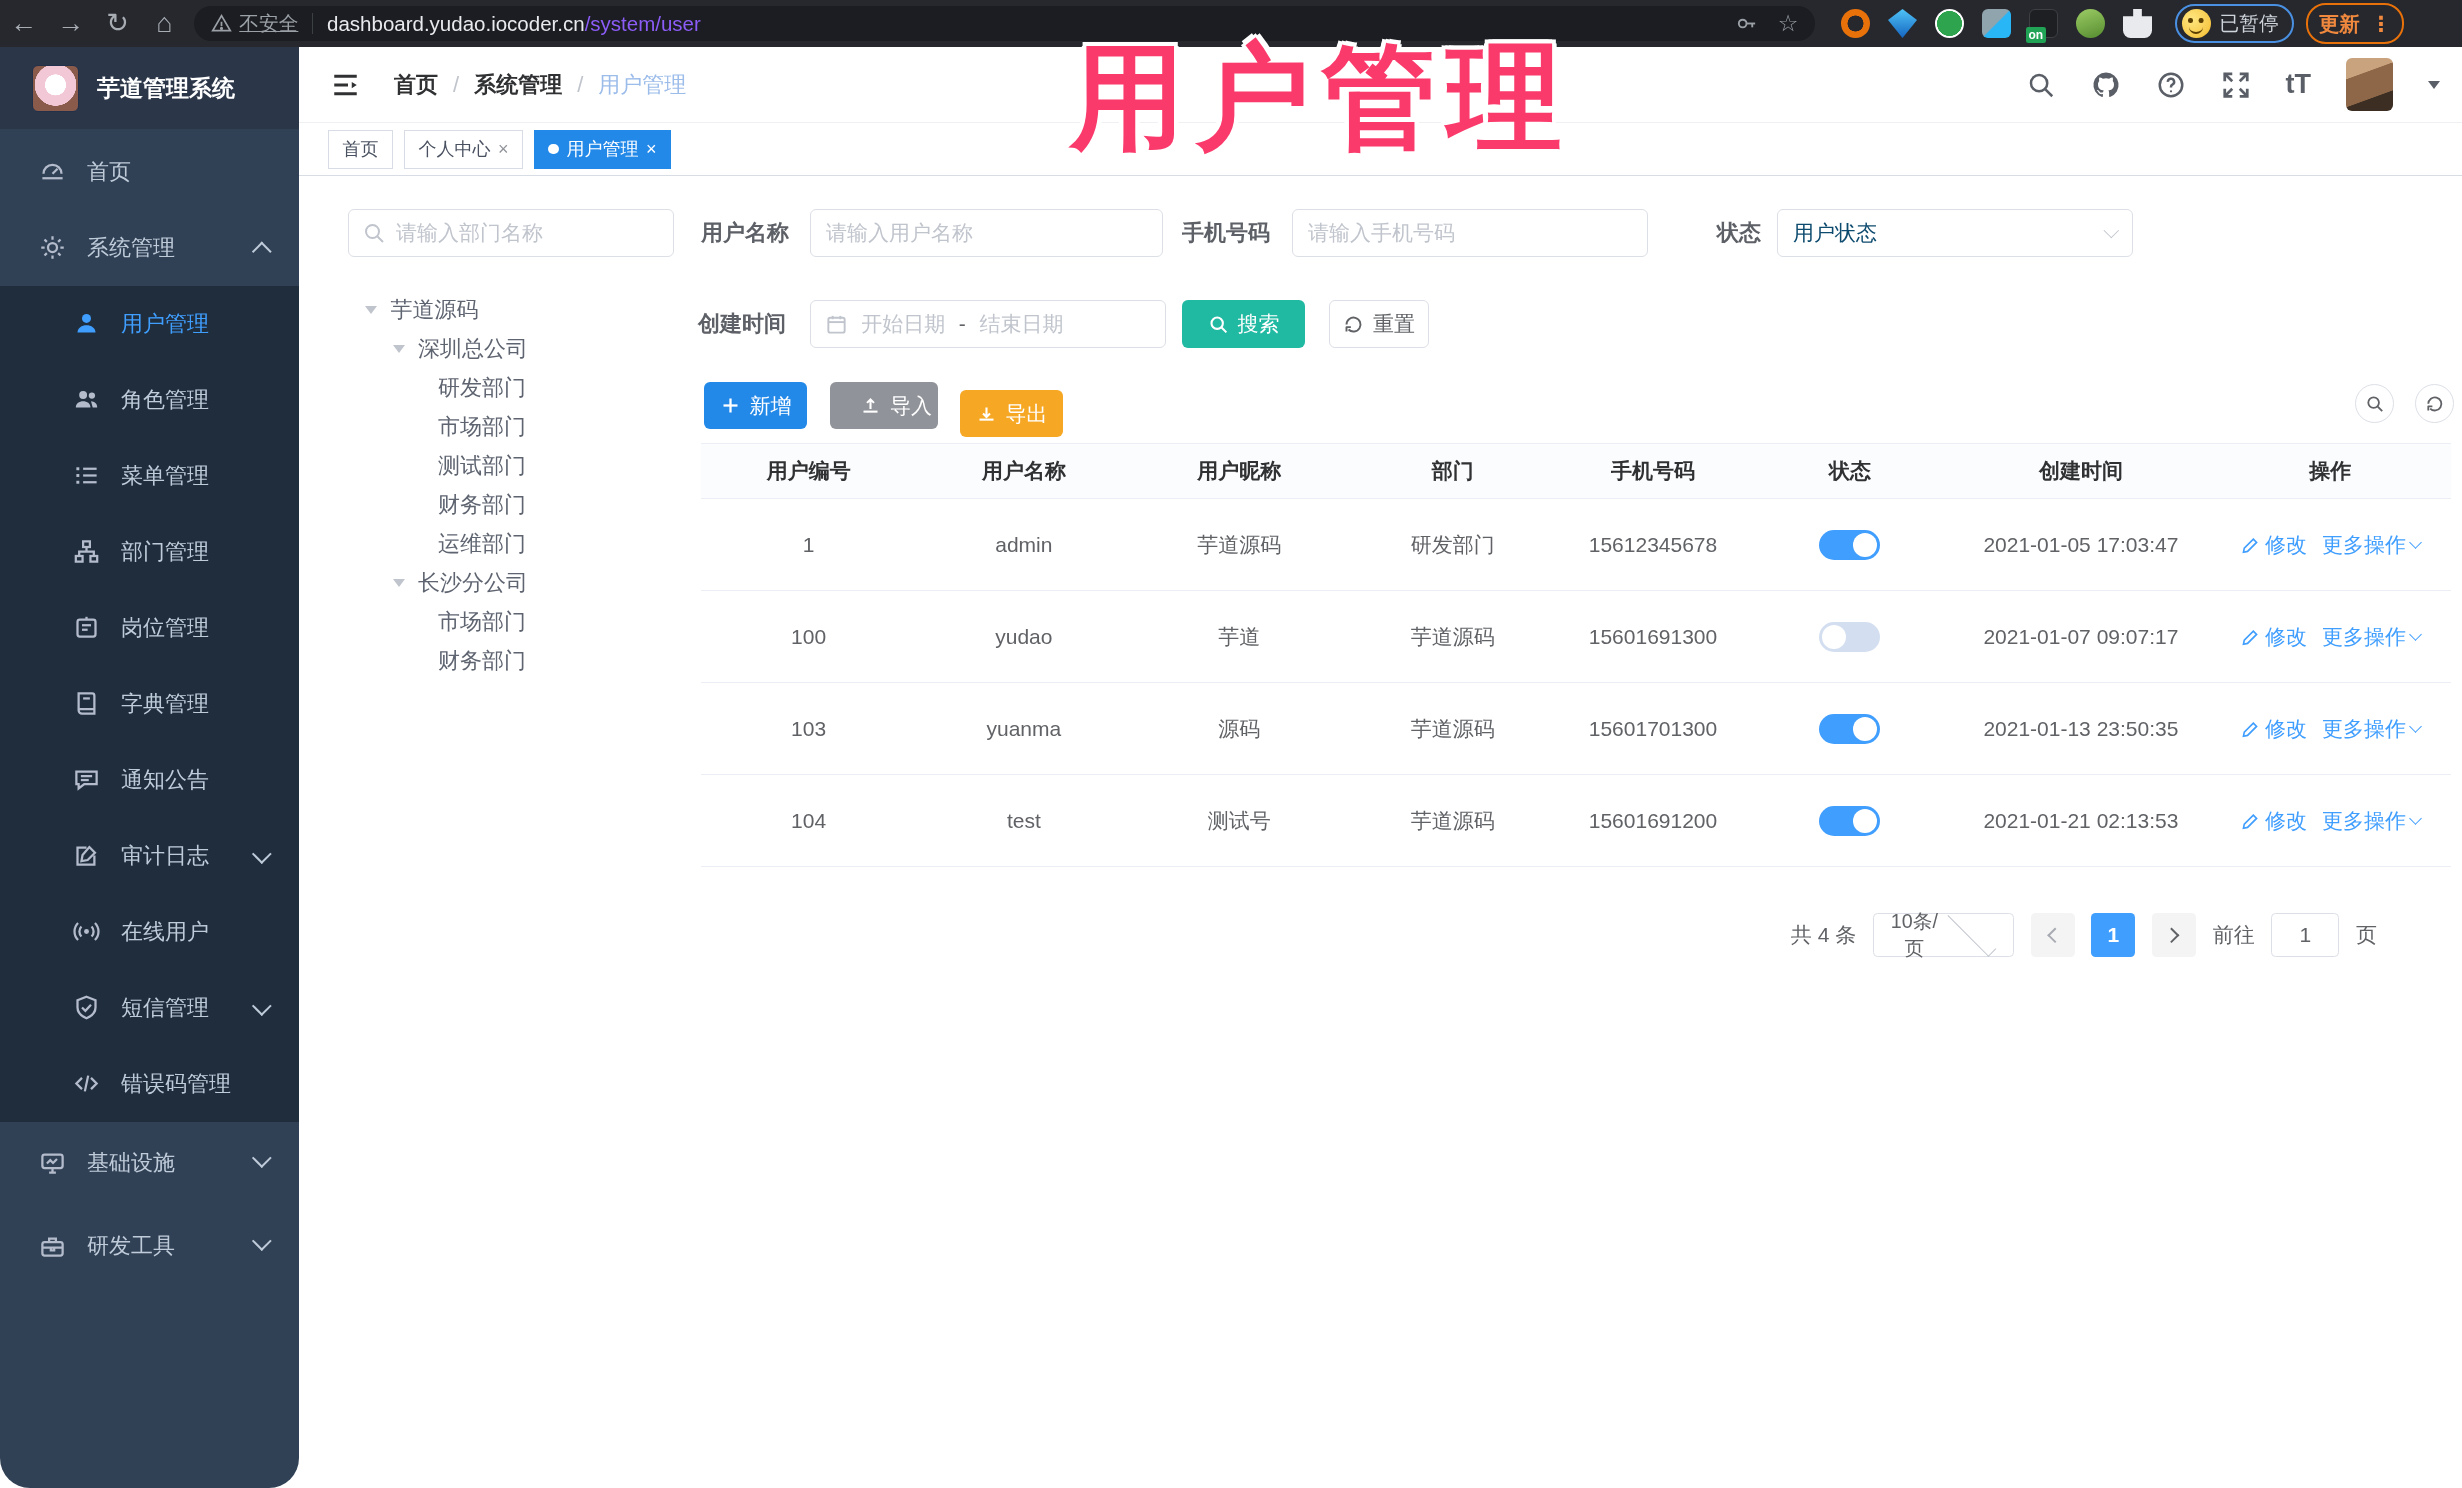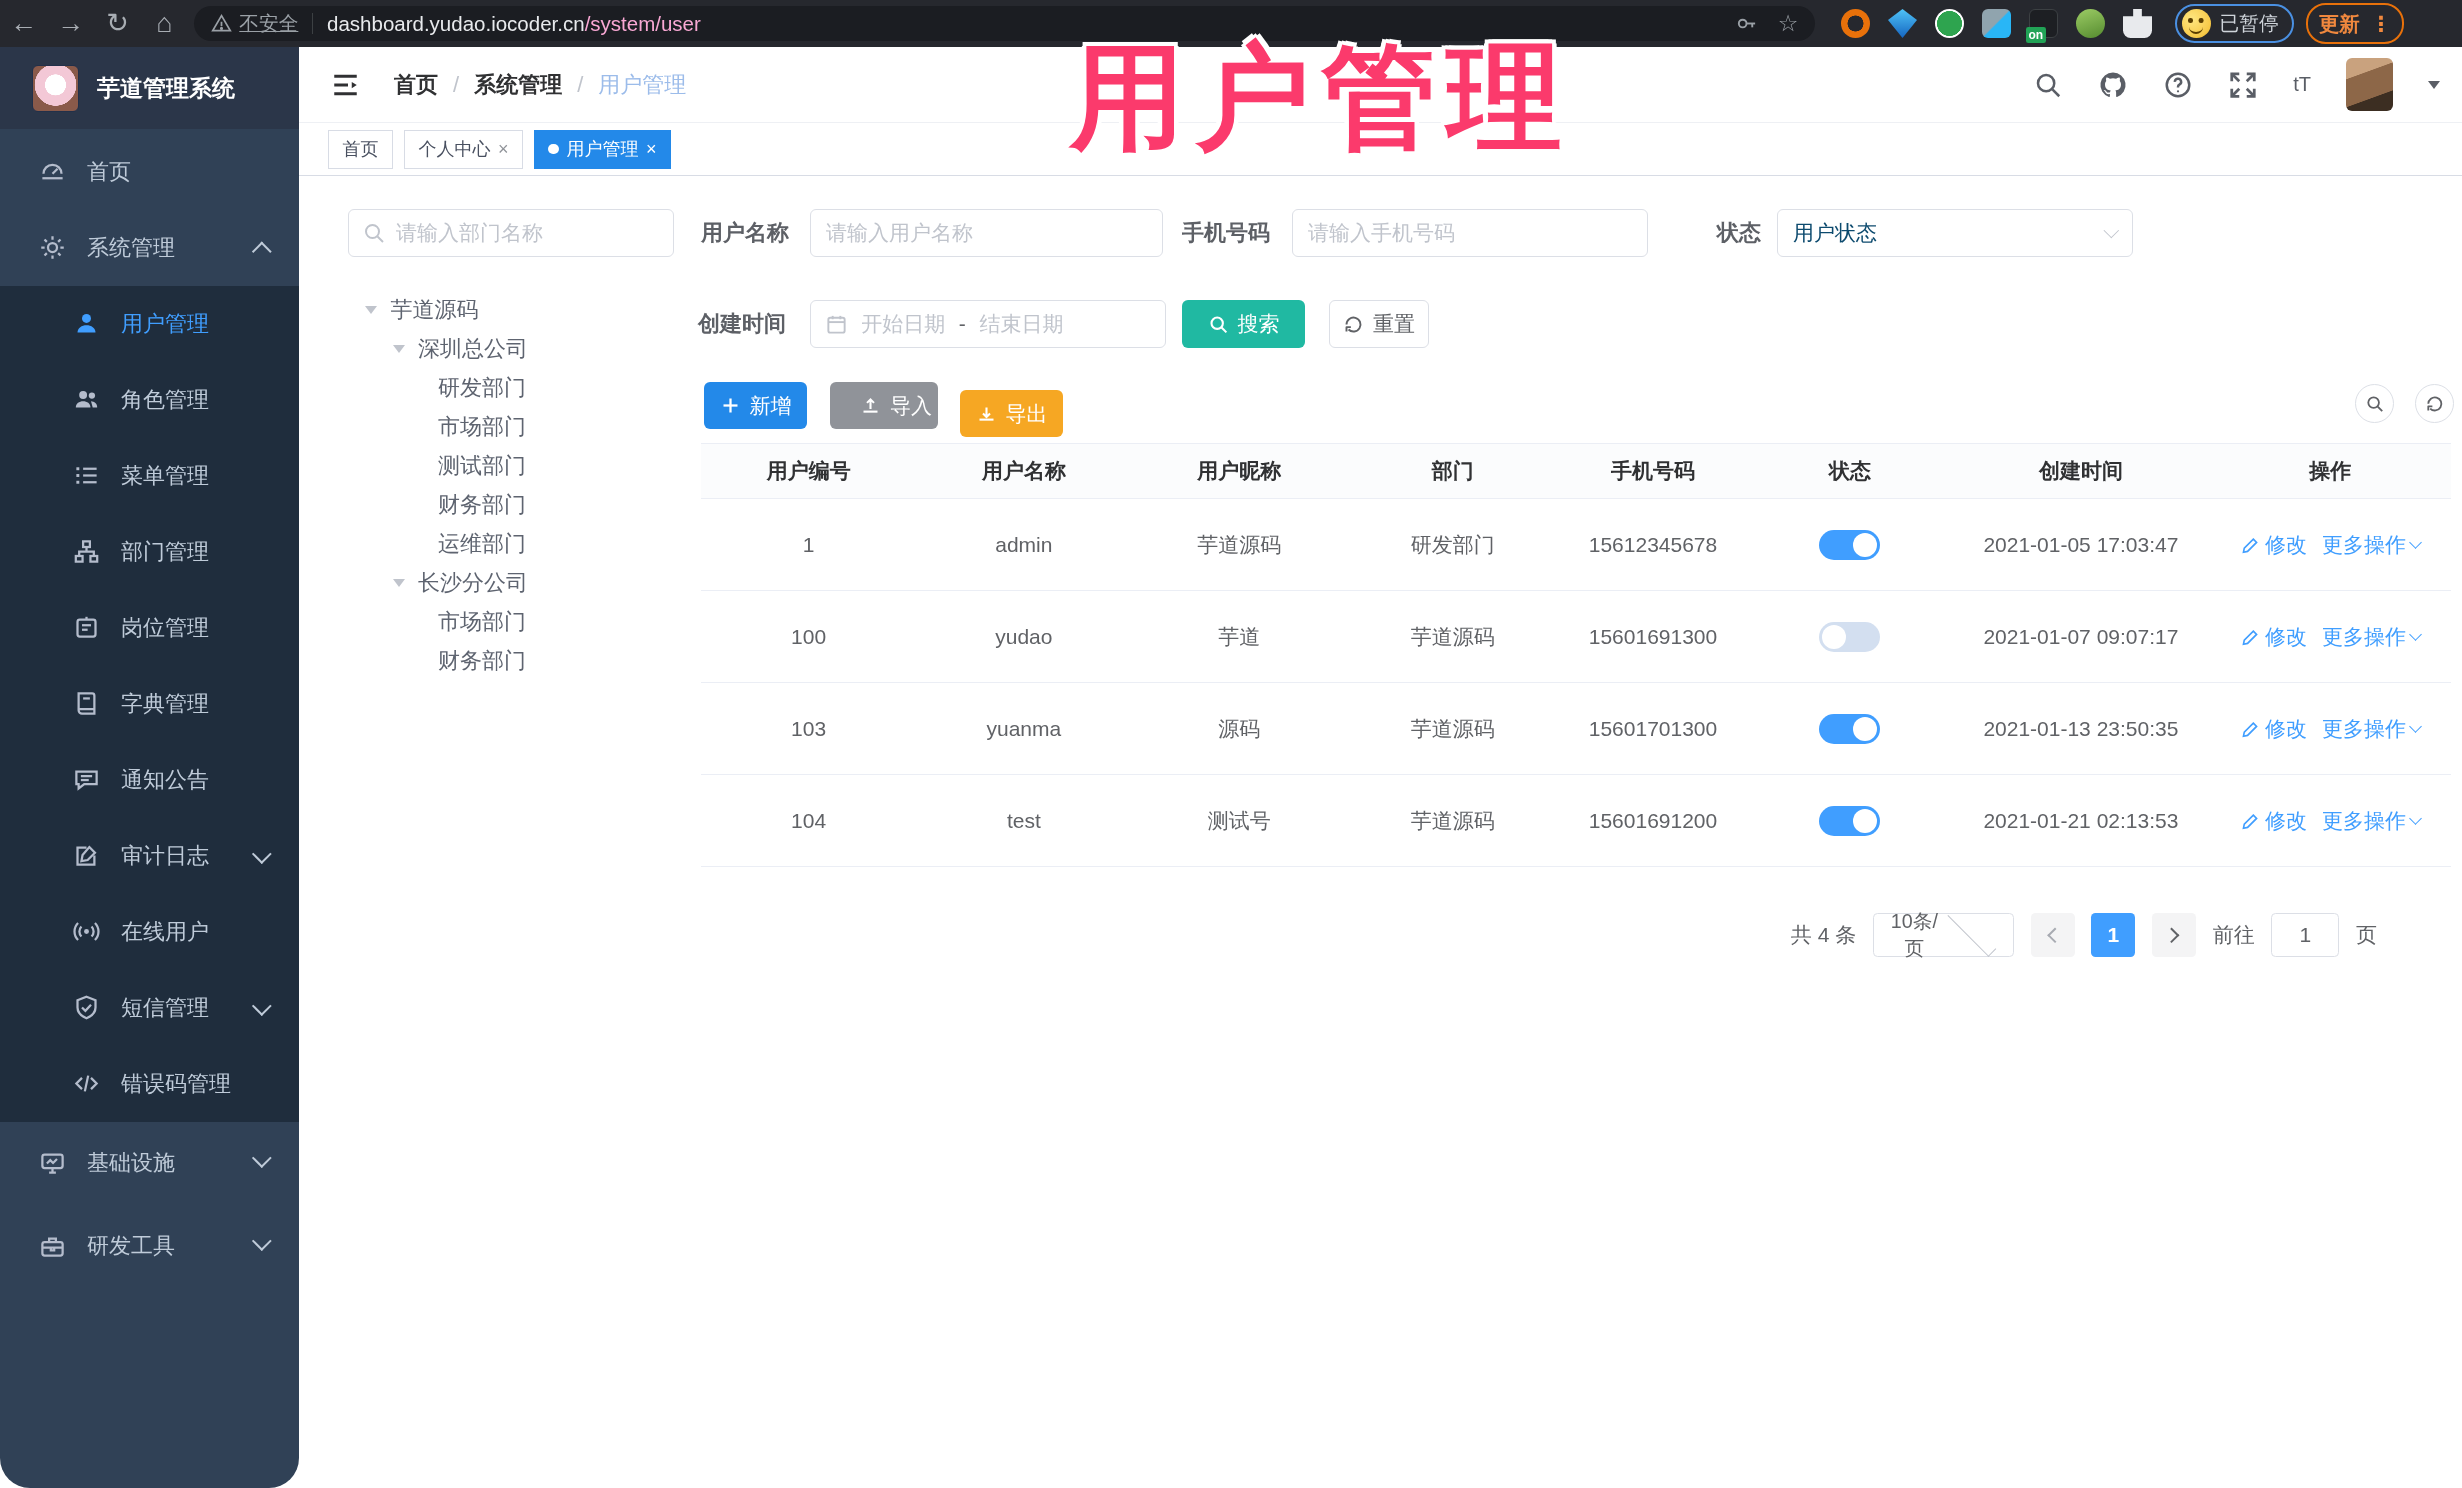--- a/index.html
+++ b/index.html
@@ -7,21 +7,21 @@
   body { font-family:"Liberation Sans","DejaVu Sans",sans-serif; background:#fff; position:relative; }
 
   
   .browser-bar { position:absolute; left:0; top:0; width:2462px; height:47px; background:#26282e; display:flex; align-items:center; z-index:5; }
   .nav-ic { color:#a8adb3; font-size:27px; width:47px; text-align:center; line-height:47px; cursor:pointer; }
   .omnibox { width:1621px; height:35px; margin-left:6px; background:#1b1d22; border-radius:17.4px; display:flex; align-items:center; padding:0 16.7px; color:#9aa0a6; }
   .omni-warn { display:flex; align-items:center; gap:7.6px; font-size:19.7px; color:#9aa0a6;text-decoration:underline; }
   .omni-div { width:1.5px; height:21px; background:#3c4043; margin:0 13.6px; }
   .omni-url { font-size:20.5px; flex:1; white-space:nowrap; overflow:hidden; }
   .u-host { color:#e8eaed; }
-  .u-path { color:#f9a8d4; }
+  .u-path { color:#8b5cf6; }
   .omni-right { display:flex; align-items:center; gap:19.7px; }
   .ext-row { display:flex; align-items:center; gap:18px; margin-left:26px; }
   .ext { width:29px; height:29px; border-radius:6px; position:relative; }
   .ext.round { border-radius:50%; }
   .badge-on { position:absolute; left:-4.5px; bottom:-6px; background:#21a356; color:#fff; font-size:12px; padding:0.8px 3px; border-radius:2.3px; font-weight:bold; }
   .profile-chip { margin-left:23px; display:flex; align-items:center; gap:9px; border:2.3px solid #4a90e2; border-radius:21px; padding:3px 13.6px 3px 4.5px; color:#cfd4da; font-size:19.7px; }
   .face { width:29px; height:29px; border-radius:50%; background:radial-gradient(circle at 35% 35%, #ffe680, #f7c948 70%, #e3a81c); position:relative; }
   .face:before { content:""; position:absolute; left:6.8px; top:9px; width:4.5px; height:4.5px; border-radius:50%; background:#5a3d00; box-shadow:10.6px 0 0 #5a3d00; }
   .face:after { content:""; position:absolute; left:7.6px; top:16.7px; width:13.6px; height:6.8px; border-bottom:2.3px solid #5a3d00; border-radius:0 0 9px 9px; }
   .update-chip { margin:0 15px 0 12px; display:flex; align-items:center; gap:10.6px; border:2.3px solid #e8710a; border-radius:19.7px; padding:4.5px 10.6px; color:#f0883e; font-size:20.5px; font-weight:bold; }
@@ -50,21 +50,21 @@
   
   .app-header { height:76px; display:flex; align-items:center; border-bottom:0.8px solid #eef0f4; }
   .hamburger { margin-left:30px; width:33px; height:30px; cursor:pointer; color:#303133; }
   .crumbs { display:flex; align-items:center; gap:15px; margin-left:32px; font-size:22px; }
   .crumb { color:#303133; font-weight:600; cursor:pointer; }
   .crumb-sep { color:#c0c4cc; font-weight:400; }
   .crumb.last { color:#9cbcea; font-weight:400; cursor:default; }
   .hdr-right { margin-left:auto; display:flex; align-items:center; gap:35px; padding-right:23px; }
   .hicon { width:30px; height:30px; color:#5a5e66; cursor:pointer; }
   .hicon svg { width:100%; height:100%; }
-  .tt { font-size:20px; color:#5a5e66; font-weight:normal; cursor:pointer; }
+  .tt { font-size:27px; color:#5a5e66; font-weight:bold; cursor:pointer; }
   .hdr-avatar { width:47px; height:53px; border-radius:6px; background:linear-gradient(160deg,#c9a27e 0 30%,#8d6748 31% 70%,#3c2e22 71%); cursor:pointer; }
   .hdr-caret { width:0; height:0; border-left:6.8px solid transparent; border-right:6.8px solid transparent; border-top:8.3px solid #5a5e66; cursor:pointer; }
 
   
   .tags-bar { height:53px; display:flex; align-items:center; gap:10.6px; padding-left:29px; border-bottom:1.5px solid #d8dce5; }
   .tag { height:39px; display:flex; align-items:center; gap:7.6px; border:1.5px solid #d8dce5; background:#fff; color:#495060; font-size:18px; padding:0 13.6px; cursor:pointer; }
   .tag .x { font-size:18px; color:#909399; }
   .tag.active { background:#2389e9; border-color:#2389e9; color:#fff; }
   .tag.active .x { color:#fff; }
   .tag-dot { width:10.6px; height:10.6px; border-radius:50%; background:#fff; }

